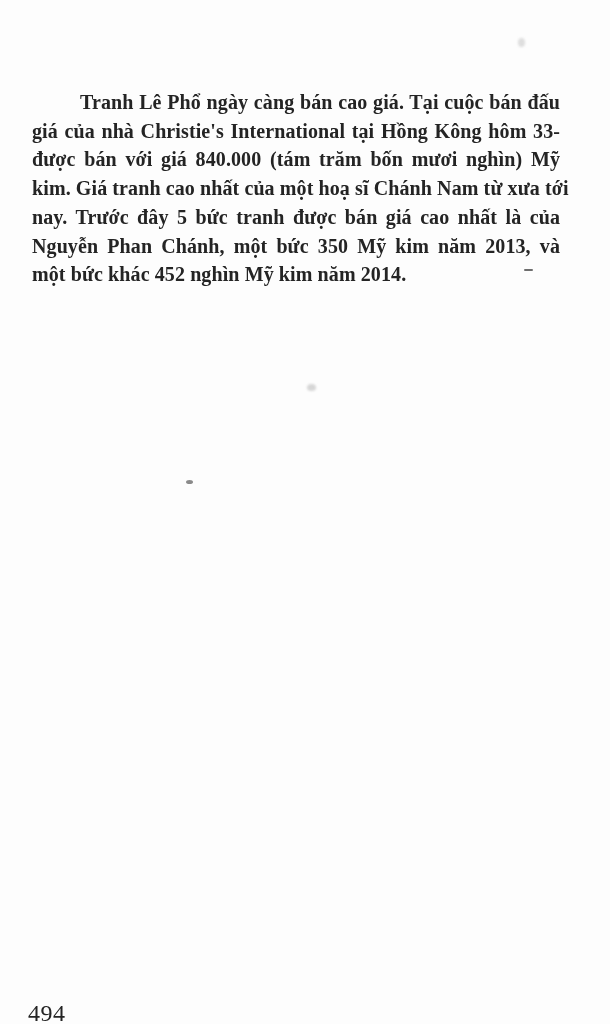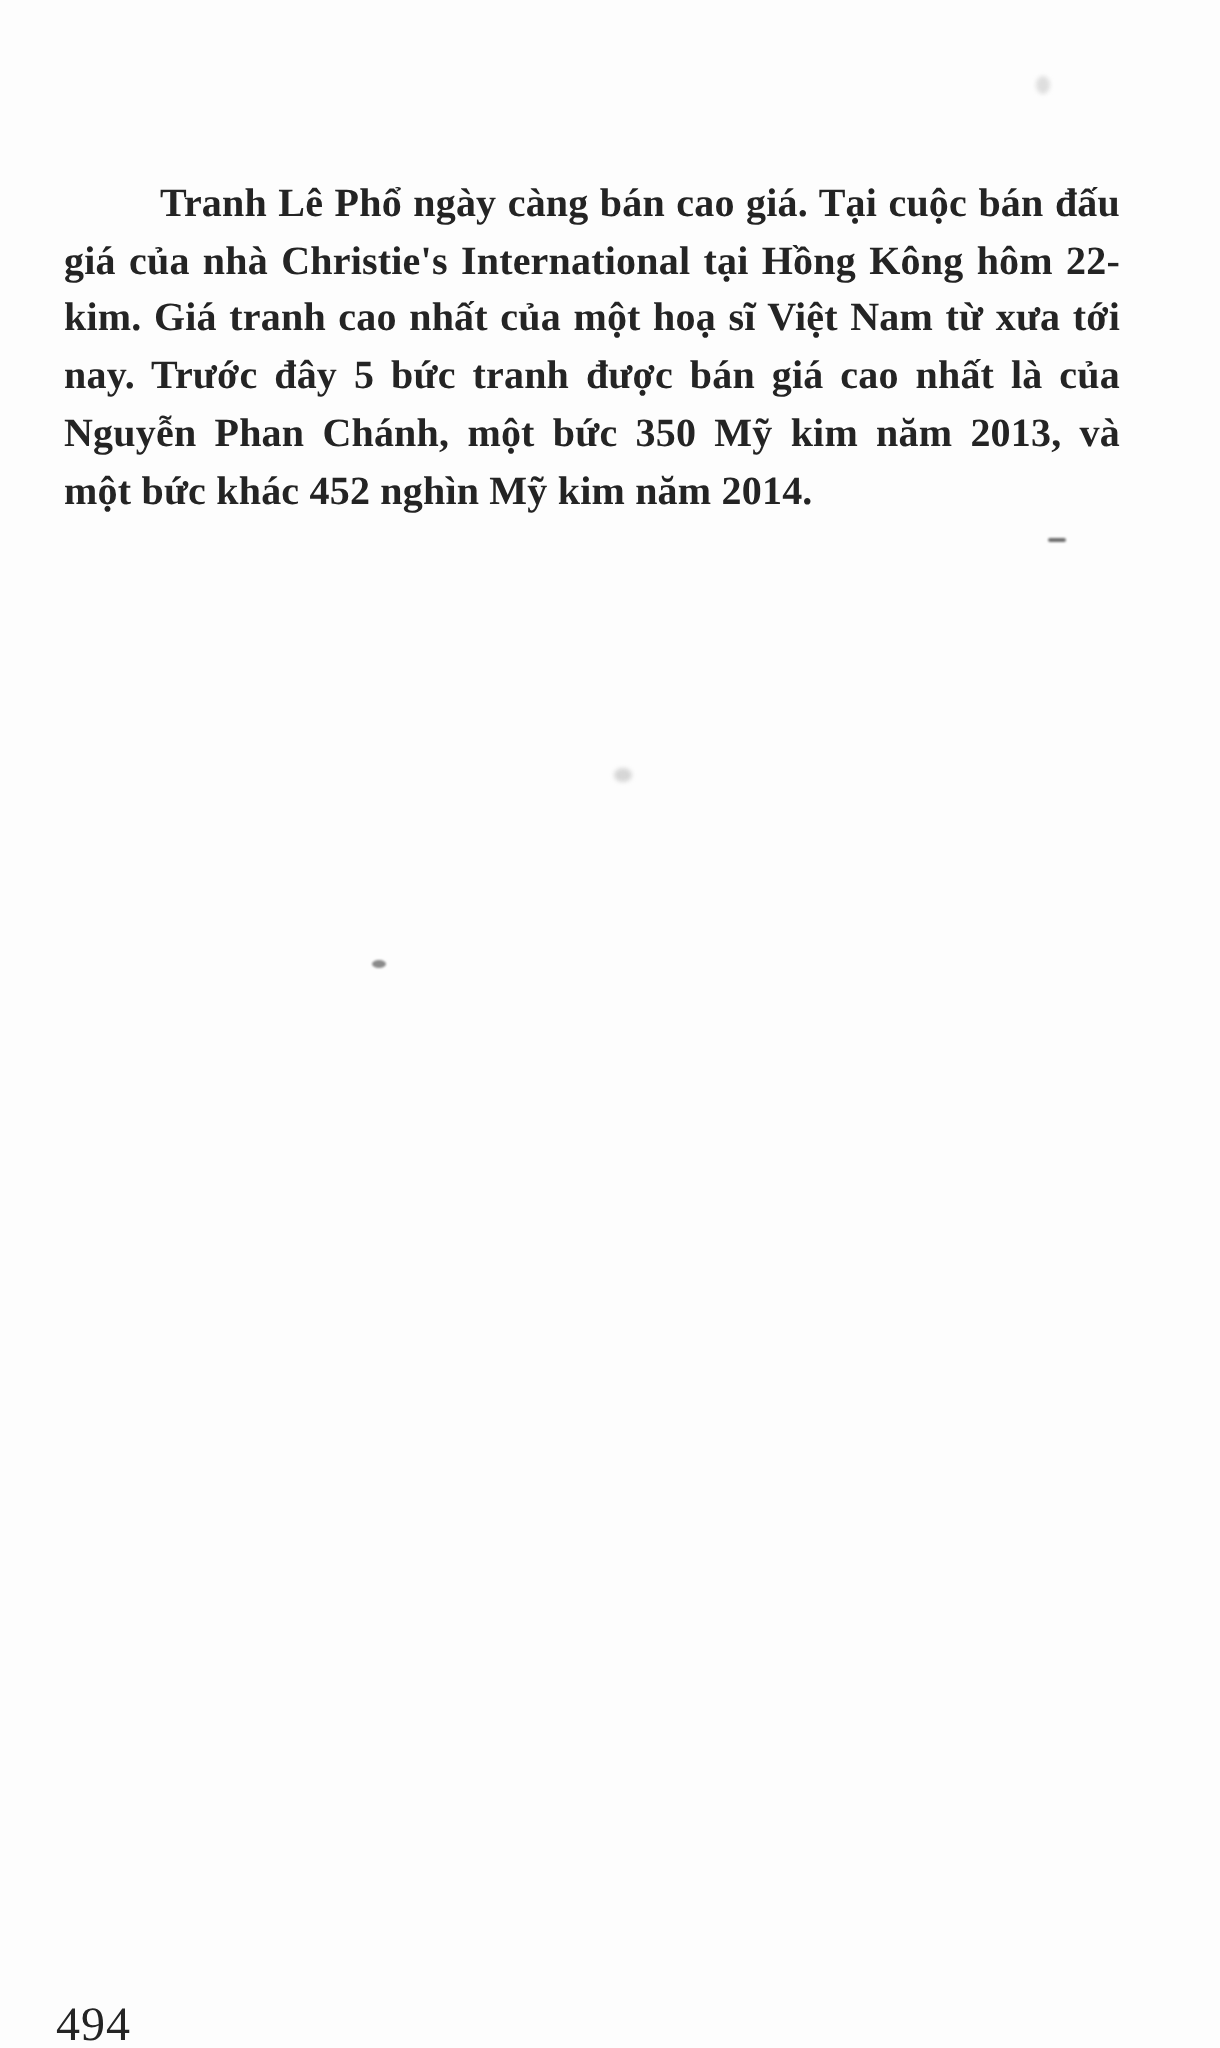--- a/index.html
+++ b/index.html
@@ -66,22 +66,23 @@
       filter: blur(0.4px);
     }
   </style>
 </head>
 <body>
 
 <div class="page">
 
   <div class="paragraph">
     <div class="line first">Tranh Lê Phổ ngày càng bán cao giá. Tại cuộc bán đấu</div>
-    <div class="line">giá của nhà Christie's International tại Hồng Kông hôm 22-</div>
-    <div class="line">kim. Giá tranh cao nhất của một hoạ sĩ Việt Nam từ xưa tới</div>
+    <div class="line">giá của nhà Christie's International tại Hồng Kông hôm 33-</div>
+    <div class="line">được bán với giá 840.000 (tám trăm bốn mươi nghìn) Mỹ</div>
+    <div class="line">kim. Giá tranh cao nhất của một hoạ sĩ Chánh Nam từ xưa tới</div>
     <div class="line">nay. Trước đây 5 bức tranh được bán giá cao nhất là của</div>
     <div class="line">Nguyễn Phan Chánh, một bức 350 Mỹ kim năm 2013, và</div>
     <div class="line last">một bức khác 452 nghìn Mỹ kim năm 2014.</div>
   </div>
 
   <div class="stray-mark"></div>
   <div class="speck speck-1"></div>
   <div class="speck speck-2"></div>
   <div class="speck speck-3"></div>
 

